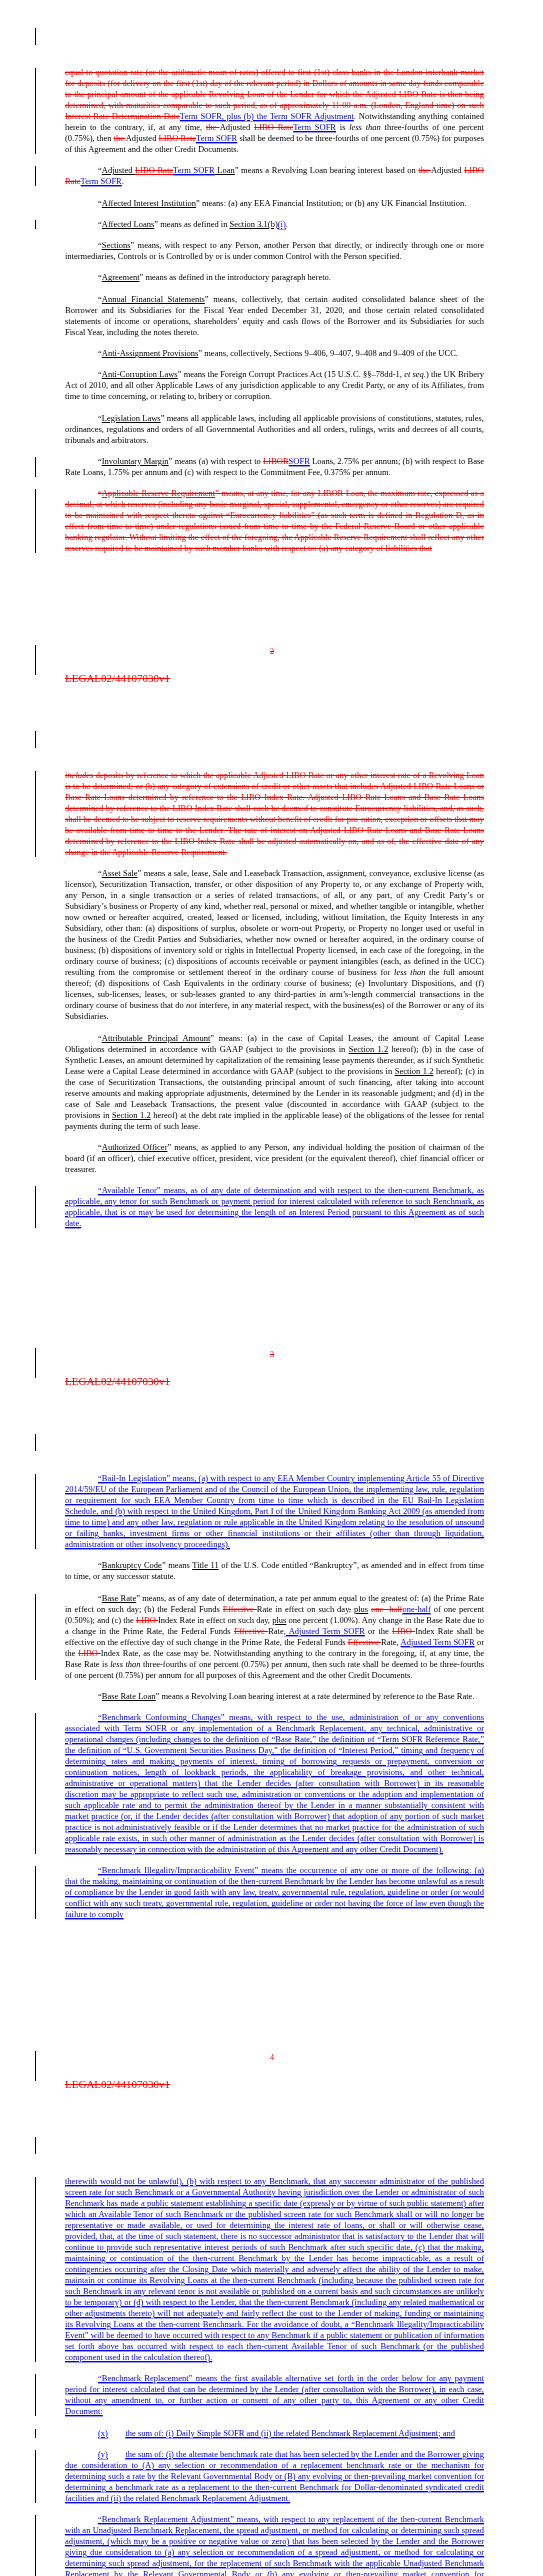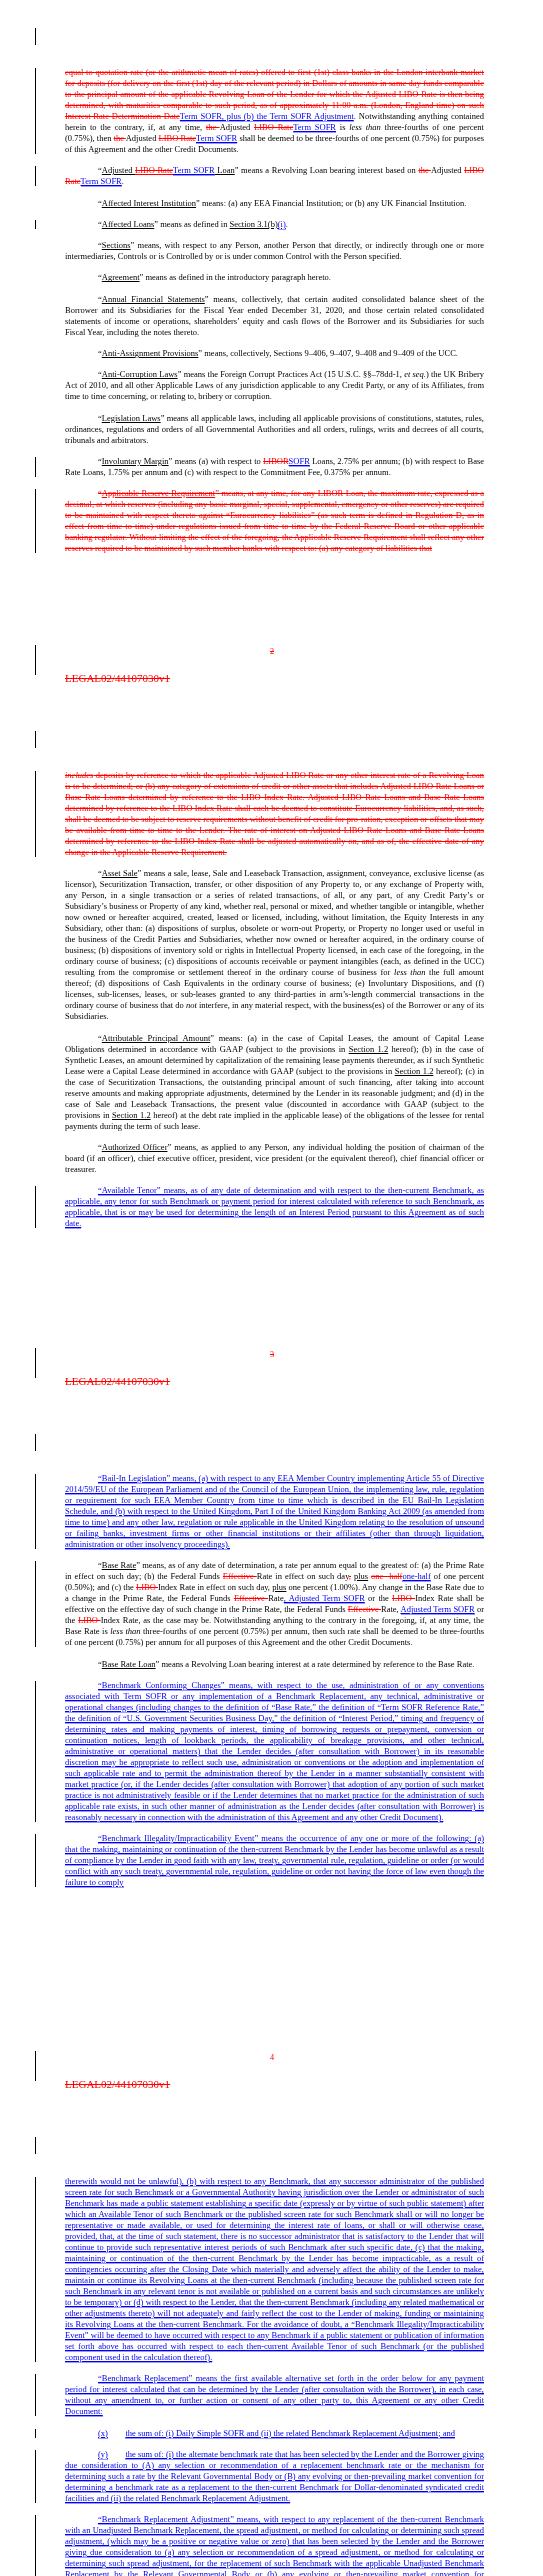--- a/index.html
+++ b/index.html
@@ -71,20 +71,21 @@
         <div class="para indent changed"><span class="r-i">“Available Tenor” means, as of any date of determination and with respect to the then-current Benchmark, as applicable, any tenor for such Benchmark or payment period for interest calculated with reference to such Benchmark, as applicable, that is or may be used for determining the length of an Interest Period pursuant to this Agreement as of such date.</span></div>
       </div>
       <div class="footer-bar"></div>
       <div class="footer-num struck">3</div>
       <div class="footer-id">LEGAL02/44107030v1</div>
     </div>
     <div class="page">
       <div class="top-bar"></div>
       <div class="content">
         <div class="para indent changed"><span class="r-i">“Bail-In Legislation” means, (a) with respect to any EEA Member Country implementing Article 55 of Directive 2014/59/EU of the European Parliament and of the Council of the European Union, the implementing law, rule, regulation or requirement for such EEA Member Country from time to time which is described in the EU Bail-In Legislation Schedule, and (b) with respect to the United Kingdom, Part I of the United Kingdom Banking Act 2009 (as amended from time to time) and any other law, regulation or rule applicable in the United Kingdom relating to the resolution of unsound or failing banks, investment firms or other financial institutions or their affiliates (other than through liquidation, administration or other insolvency proceedings).</span></div>
+        <div class="para indent"><span class="r-n">“</span><span class="r-t">Bankruptcy Code</span><span class="r-n">” means </span><span class="r-t">Title 11</span><span class="r-n"> of the U.S. Code entitled “Bankruptcy”, as amended and in effect from time to time, or any successor statute.</span></div>
         <div class="para indent changed"><span class="r-n">“</span><span class="r-t">Base Rate</span><span class="r-n">” means, as of any date of determination, a rate per annum equal to the greatest of: (a) the Prime Rate in effect on such day; (b) the Federal Funds </span><span class="r-d">Effective </span><span class="r-n">Rate in effect on such day</span><span class="r-d">,</span><span class="r-n"> </span><span class="r-t">plus</span><span class="r-n"> </span><span class="r-d">one- half</span><span class="r-i">one-half</span><span class="r-n"> of one percent (0.50%); and (c) the </span><span class="r-d">LIBO </span><span class="r-n">Index Rate in effect on such day, </span><span class="r-t">plus</span><span class="r-n"> one percent (1.00%).  Any change in the Base Rate due to a change in the Prime Rate, the Federal Funds </span><span class="r-d">Effective </span><span class="r-n">Rate</span><span class="r-i">, Adjusted Term SOFR</span><span class="r-n"> or the </span><span class="r-d">LIBO </span><span class="r-n">Index Rate shall be effective on the effective day of such change in the Prime Rate, the Federal Funds </span><span class="r-d">Effective </span><span class="r-n">Rate, </span><span class="r-i">Adjusted Term SOFR</span><span class="r-n"> or the </span><span class="r-d">LIBO </span><span class="r-n">Index Rate, as the case may be.  Notwithstanding anything to the contrary in the foregoing, if, at any time, the Base Rate is </span><span class="r-em">less than</span><span class="r-n"> three-fourths of one percent (0.75%) per annum, then such rate shall be deemed to be three-fourths of one percent (0.75%) per annum for all purposes of this Agreement and the other Credit Documents.</span></div>
         <div class="para indent"><span class="r-n">“</span><span class="r-t">Base Rate Loan</span><span class="r-n">” means a Revolving Loan bearing interest at a rate determined by reference to the Base Rate.</span></div>
         <div class="para indent changed"><span class="r-i">“Benchmark Conforming Changes” means, with respect to the use, administration of or any conventions associated with Term SOFR or any implementation of a Benchmark Replacement, any technical, administrative or operational changes (including changes to the definition of “Base Rate,” the definition of “Term SOFR Reference Rate,” the definition of “U.S. Government Securities Business Day,” the definition of “Interest Period,” timing and frequency of determining rates and making payments of interest, timing of borrowing requests or prepayment, conversion or continuation notices, length of lookback periods, the applicability of breakage provisions, and other technical, administrative or operational matters) that the Lender decides (after consultation with Borrower) in its reasonable discretion may be appropriate to reflect such use, administration or conventions or the adoption and implementation of such applicable rate and to permit the administration thereof by the Lender in a manner substantially consistent with market practice (or, if the Lender decides (after consultation with Borrower) that adoption of any portion of such market practice is not administratively feasible or if the Lender determines that no market practice for the administration of such applicable rate exists, in such other manner of administration as the Lender decides (after consultation with Borrower) is reasonably necessary in connection with the administration of this Agreement and any other Credit Document).</span></div>
         <div class="para indent changed"><span class="r-i">“Benchmark Illegality/Impracticability Event” means the occurrence of any one or more of the following: (a) that the making, maintaining or continuation of the then-current Benchmark by the Lender has become unlawful as a result of compliance by the Lender in good faith with any law, treaty, governmental rule, regulation, guideline or order (or would conflict with any such treaty, governmental rule, regulation, guideline or order not having the force of law even though the failure to comply</span></div>
       </div>
       <div class="footer-bar"></div>
       <div class="footer-num">4</div>
       <div class="footer-id">LEGAL02/44107030v1</div>
     </div>
     <div class="page">

